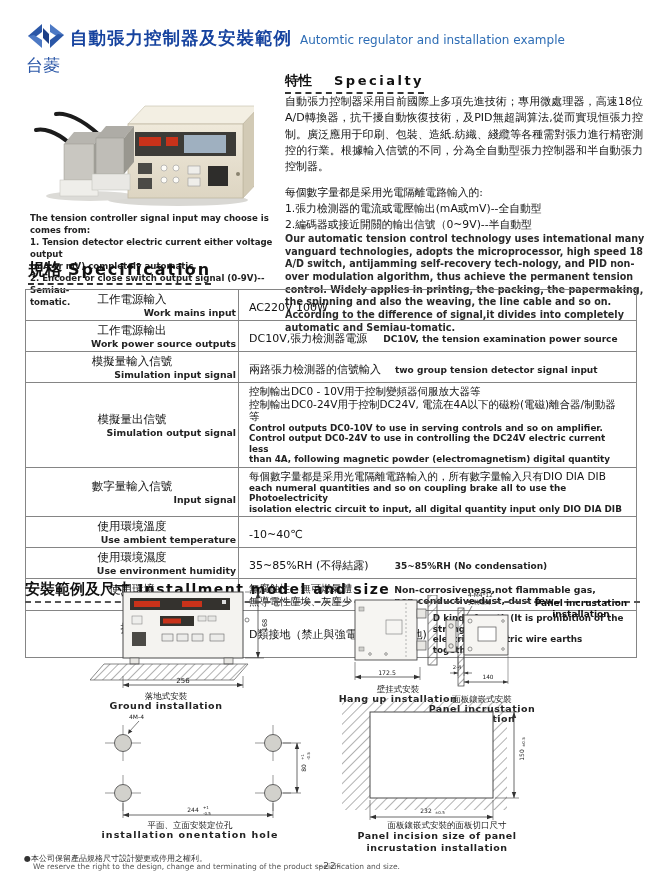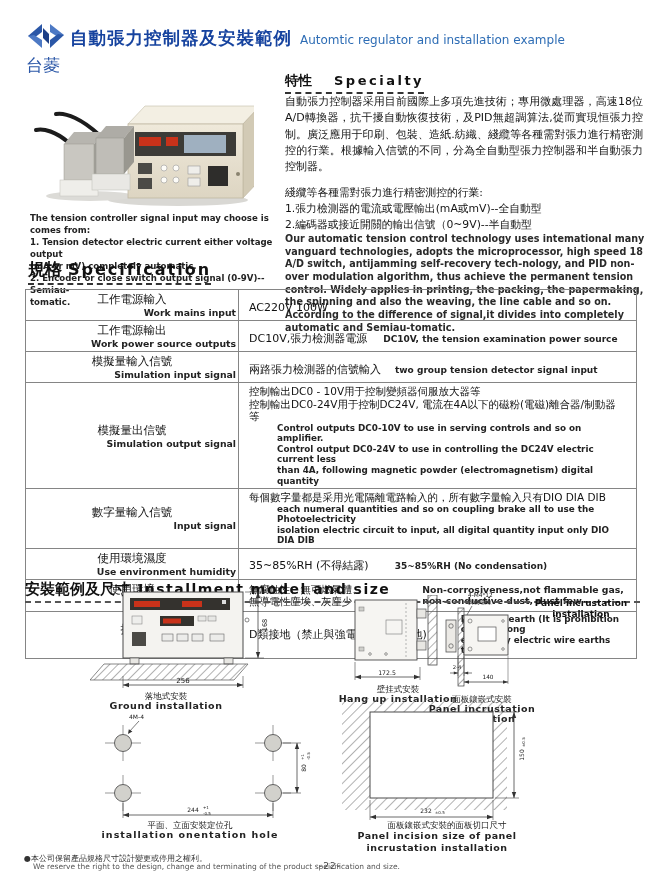--- a/index.html
+++ b/index.html
@@ -26,21 +26,21 @@
   
   .cap{font-size:8.6px;font-weight:bold;line-height:1.4;color:#222;}
   
   table.spec{border-collapse:collapse;width:612px;table-layout:fixed;}
   table.spec td{border:1px solid #858585;vertical-align:middle;}
   td.lab{width:208px;text-align:center;padding:2px 2px;}
   td.val{padding:2px 10px;}
   .lzh{font-size:11.5px;color:#111;}
   .len{font-size:9.3px;font-weight:bold;color:#222;text-align:right;}
   .vzh{font-size:11px;color:#111;}
-  .ven{font-size:9px;font-weight:bold;color:#222;margin-left:28px;}
+  .ven{font-size:9px;font-weight:bold;color:#222;}
   .vline{line-height:1.2;}
   
   svg text{font-family:"DejaVu Sans","Liberation Sans",sans-serif;fill:#1a1a1a;}
   .dw-lab-zh{font-size:8.5px;color:#222;text-align:center;}
   .dw-lab-en{font-size:9.5px;font-weight:bold;color:#222;text-align:center;letter-spacing:0.5px;}
   .panel-top-en{font-size:9px;font-weight:bold;text-align:center;line-height:1.25;}
   
   .foot-zh{font-size:8px;color:#333;}
   .foot-en{font-size:7.5px;color:#555;}
   .pagenum{font-size:9px;color:#444;letter-spacing:1px;}
@@ -114,21 +114,21 @@
     <div>(mA or mV) completely automatic.</div>
     <div>2. Encoder or close switch output signal (0-9V)--Semiau-</div>
     <div>tomatic.</div>
   </div>
 
   <div class="abs" style="left:285px;top:70px;">
     <span class="h-dash"><span class="h-sm-zh">特性</span><span class="h-sm-en">Specialty</span></span>
   </div>
   <div class="abs para-zh" style="left:285px;top:94px;width:358px;">自動張力控制器采用目前國際上多項先進技術；專用微處理器，高速18位A/D轉換器，抗干擾自動恢復技術，及PID無超調算法,從而實現恒張力控制。廣泛應用于印刷、包裝、造紙.紡織、綫纜等各種需對張力進行精密測控的行業。根據輸入信號的不同，分為全自動型張力控制器和半自動張力控制器。</div>
   <div class="abs sig" style="left:285px;top:185px;width:360px;">
-    <div>綫纜等各種需對張力進行精密測控的行業:</div>
+    <div>每個數字量都是采用光電隔離電路輸入的:</div>
     <div>1.張力檢測器的電流或電壓輸出(mA或mV)--全自動型</div>
     <div>2.編碼器或接近開關的輸出信號（0~9V)--半自動型</div>
   </div>
   <div class="abs para-en" style="left:285px;top:233px;width:368px;">Our automatic tension control technology uses intemational many vanguard technologies, adopts the microprocessor, high speed 18 A/D switch, antijamming self-recovery tech-nology, and PID non-over modulation algorithm, thus achieve the permanent tension control. Widely applies in printing, the packing, the papermaking, the spinning and also the weaving, the line cable and so on. According to the difference of signal,it divides into completely automatic and Semiau-tomatic.</div>
 
   <div class="abs" style="left:28px;top:258px;">
     <span class="h-dash"><span class="h-lg-zh">規格</span><span class="h-lg-en">Specification</span></span>
   </div>
 
   <table class="spec abs" style="left:25px;top:289px;">
@@ -170,20 +170,27 @@
     <tr style="height:38px;">
       <td class="lab">
             <div class="lzh">數字量輸入信號</div>
             <div class="len">Input signal</div>
           </td>
       <td class="val">
         <div class="vzh vline" style="font-size:10.5px;">每個數字量都是采用光電隔離電路輸入的，所有數字量輸入只有DIO DIA DIB</div>
         <div class="ven vline" style="font-size:8.8px;">each numeral quantities and so on coupling brake all to use the Photoelectricity</div>
         <div class="ven vline" style="font-size:8.8px;">isolation electric circuit to input, all digital quantity input only DIO DIA DIB</div>
       </td>
+    </tr>
+    <tr style="height:26px;">
+      <td class="lab">
+            <div class="lzh">使用環境溫度</div>
+            <div class="len">Use ambient temperature</div>
+          </td>
+      <td class="val"><span class="vzh">-10~40℃</span></td>
     </tr>
     <tr style="height:28px;">
       <td class="lab">
             <div class="lzh">使用環境濕度</div>
             <div class="len">Use environment humidity</div>
           </td>
       <td class="val"><span class="vzh">35~85%RH (不得結露)</span><span class="ven" style="margin-left:26px;">35~85%RH (No condensation)</span></td>
     </tr>
     <tr style="height:32px;">
       <td class="lab">

